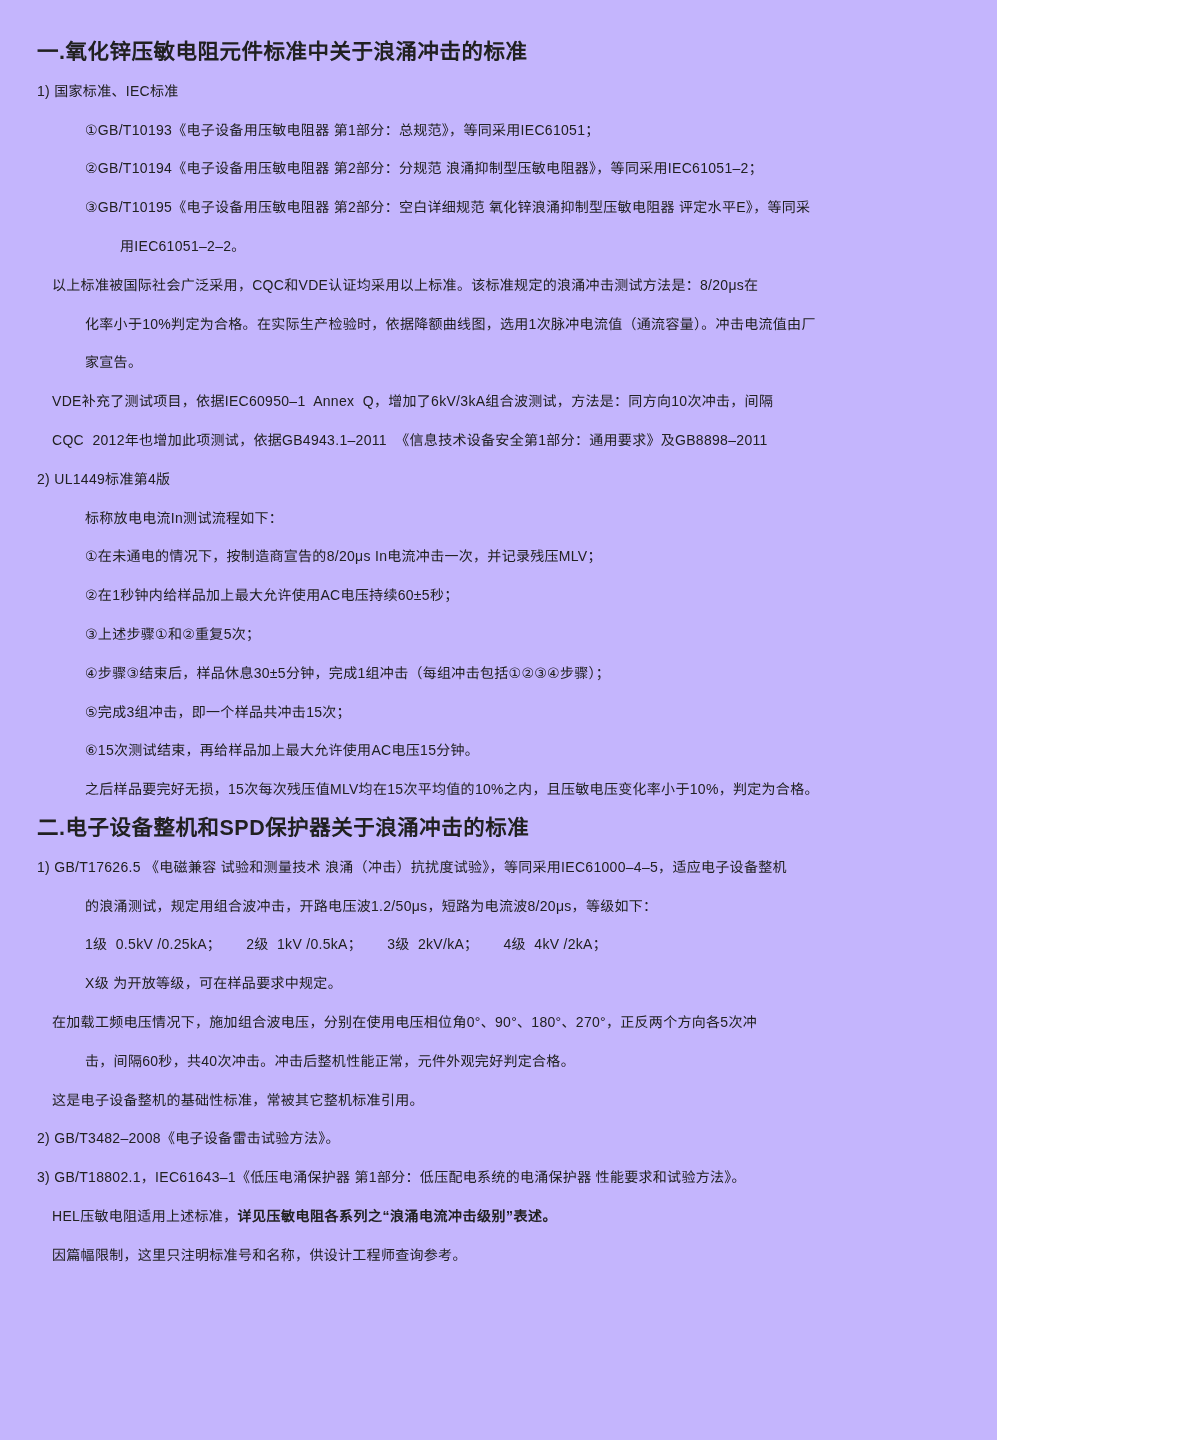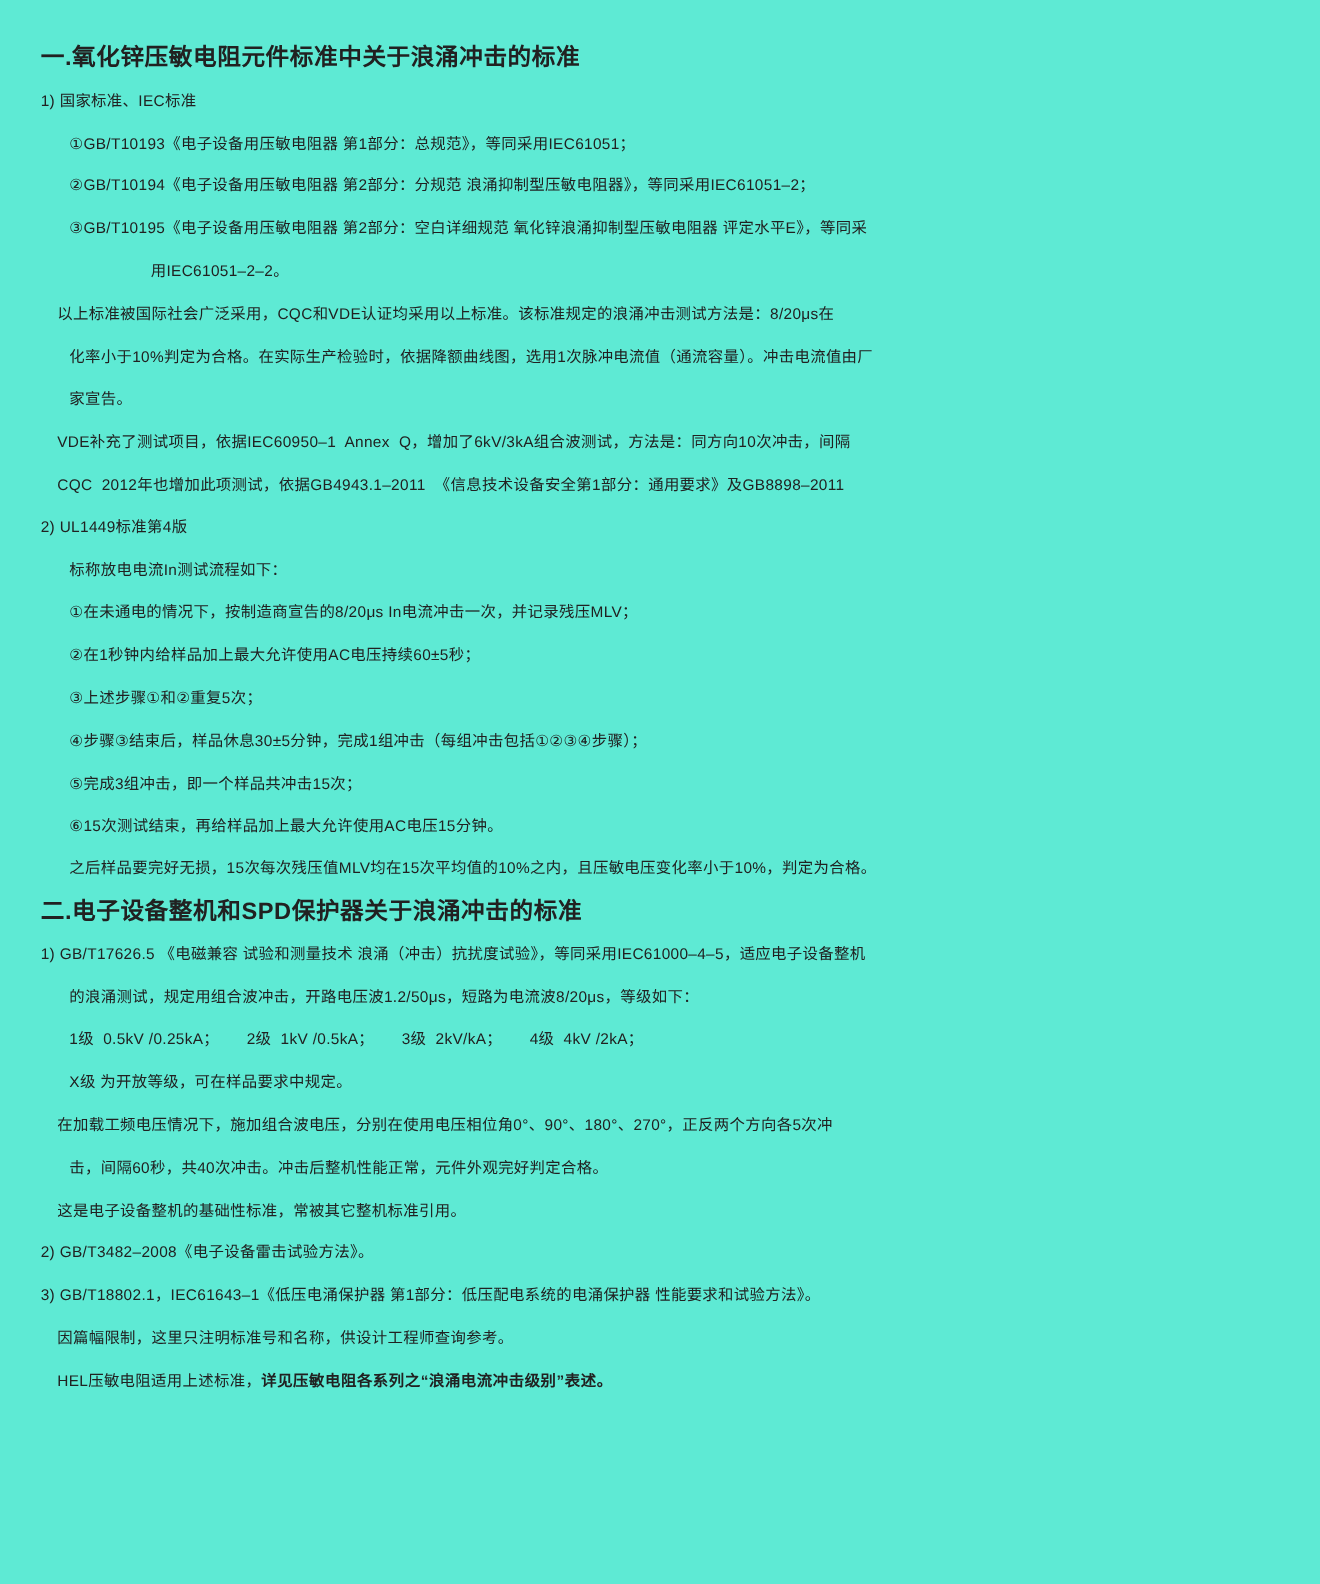--- a/index.html
+++ b/index.html
@@ -9,36 +9,36 @@
   }
   body {
     width: 1200px;
     height: 1440px;
     overflow: hidden;
     font-family: "Liberation Sans", "DejaVu Sans", sans-serif;
     color: #212121;
   }
   .doc {
     box-sizing: border-box;
-    width: 1200px;
+    width: 997px;
     height: 1440px;
     padding-top: 33px;
-    background: #5eead4;
+    background: #c4b5fd;
   }
   .line {
     font-size: 14px;
     line-height: 38.8px;
     white-space: pre;
     letter-spacing: 0.3px;
   }
   
   .s-h { font-weight: 700; font-size: 21.5px; padding-left: 37px; letter-spacing: 0.5px; }
   .s-a { padding-left: 37px; }
-  .s-b { padding-left: 63px; }
-  .s-c { padding-left: 120px; margin-left: 17px; }
+  .s-b { padding-left: 85px; }
+  .s-c { padding-left: 120px; }
   .s-p { padding-left: 52px; }
   .seg-bold { font-weight: 700; letter-spacing: 0.5px; }
 </style>
 </head>
 <body>
 
 <div class="doc" id="doc-root">
     <div class="line s-h">一.氧化锌压敏电阻元件标准中关于浪涌冲击的标准</div>
     <div class="line s-a">1) 国家标准、IEC标准</div>
     <div class="line s-b">①GB/T10193《电子设备用压敏电阻器 第1部分：总规范》，等同采用IEC61051；</div>
@@ -62,15 +62,15 @@
     <div class="line s-h">二.电子设备整机和SPD保护器关于浪涌冲击的标准</div>
     <div class="line s-a">1) GB/T17626.5 《电磁兼容 试验和测量技术 浪涌（冲击）抗扰度试验》，等同采用IEC61000–4–5，适应电子设备整机</div>
     <div class="line s-b">的浪涌测试，规定用组合波冲击，开路电压波1.2/50μs，短路为电流波8/20μs，等级如下：</div>
     <div class="line s-b">1级  0.5kV /0.25kA；      2级  1kV /0.5kA；      3级  2kV/kA；      4级  4kV /2kA；</div>
     <div class="line s-b">X级 为开放等级，可在样品要求中规定。</div>
     <div class="line s-p">在加载工频电压情况下，施加组合波电压，分别在使用电压相位角0°、90°、180°、270°，正反两个方向各5次冲</div>
     <div class="line s-b">击，间隔60秒，共40次冲击。冲击后整机性能正常，元件外观完好判定合格。</div>
     <div class="line s-p">这是电子设备整机的基础性标准，常被其它整机标准引用。</div>
     <div class="line s-a">2) GB/T3482–2008《电子设备雷击试验方法》。</div>
     <div class="line s-a">3) GB/T18802.1，IEC61643–1《低压电涌保护器 第1部分：低压配电系统的电涌保护器 性能要求和试验方法》。</div>
+    <div class="line s-p"><span>HEL压敏电阻适用上述标准，</span><span class="seg-bold">详见压敏电阻各系列之“浪涌电流冲击级别”表述。</span></div>
     <div class="line s-p">因篇幅限制，这里只注明标准号和名称，供设计工程师查询参考。</div>
-    <div class="line s-p"><span>HEL压敏电阻适用上述标准，</span><span class="seg-bold">详见压敏电阻各系列之“浪涌电流冲击级别”表述。</span></div>
   </div>
 
 </body></html>

